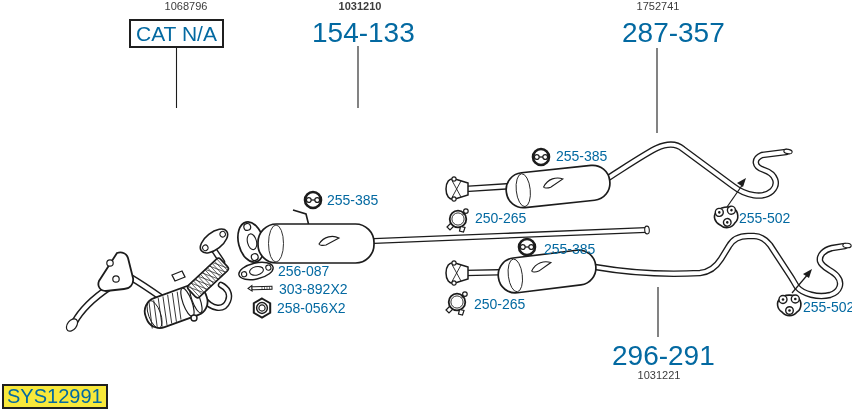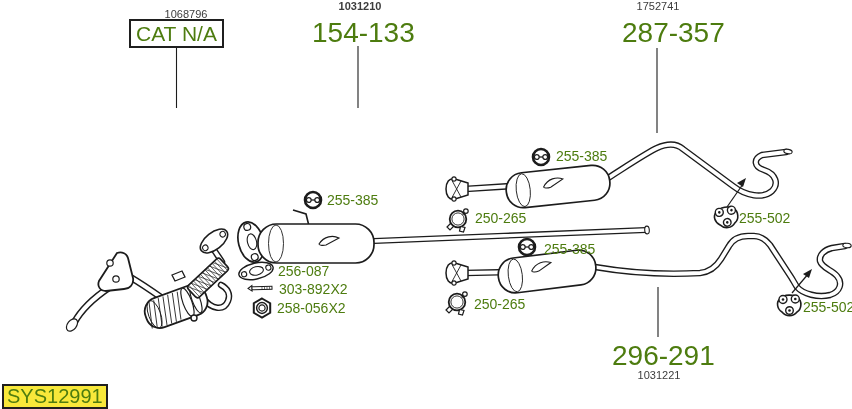--- a/index.html
+++ b/index.html
@@ -1,19 +1,19 @@
 <!DOCTYPE html>
 <html><head>
 <meta charset="utf-8">
 <style>
   html,body{margin:0;padding:0;}
   body{width:852px;height:409px;background:#ffffff;position:relative;overflow:hidden;
        font-family:"Liberation Sans", sans-serif;}
   #art{position:absolute;left:0;top:0;}
-  .lbl{position:absolute;color:#4d7c0f;white-space:nowrap;font-family:"Liberation Sans", sans-serif;}
+  .lbl{position:absolute;color:#0369a1;white-space:nowrap;font-family:"Liberation Sans", sans-serif;}
   .ref{font-size:11px;color:#3c3c3c;text-align:center;}
   .big{font-size:28px;text-align:center;}
   .part{font-size:14px;}
   .boxed{border:2px solid #1f1f1f;padding:0 5px;font-size:21px;line-height:25px;background:#ffffff;}
   .sysbox{border:2px solid #1f1f1f;padding:0 3px;font-size:20px;line-height:21px;background:#f8e83a;}
 </style>
 </head>
 <body>
 
 <svg id="art" width="852" height="409" viewBox="0 0 852 409">
@@ -197,21 +197,21 @@
     </g>
   </g>
 
   <g transform="translate(262,308)">
     <polygon points="0,-9.5 8.2,-4.75 8.2,4.75 0,9.5 -8.2,4.75 -8.2,-4.75" fill="#fff" stroke="#1c1c1c" stroke-width="2"></polygon>
     <circle r="5.4" fill="#fff" stroke="#1c1c1c" stroke-width="1.5"></circle>
     <circle r="3.1" fill="#fff" stroke="#1c1c1c" stroke-width="1.2"></circle>
   </g>
 </svg>
 
-<div class="lbl ref" style="left:148px;top:8px;width:76px;text-decoration:underline;">1068796</div>
+<div class="lbl ref" style="left:148px;top:0;width:76px;">1068796</div>
 <div class="lbl boxed" style="left:129px;top:19px;">CAT N/A</div>
 
 <div class="lbl ref" style="left:322px;top:0;width:76px;font-weight:bold;">1031210</div>
 <div class="lbl big" style="left:312px;top:17px;width:96px;">154-133</div>
 
 <div class="lbl ref" style="left:620px;top:0;width:76px;">1752741</div>
 <div class="lbl big" style="left:622px;top:17px;width:96px;">287-357</div>
 
 <div class="lbl big" style="left:612px;top:340px;width:96px;">296-291</div>
 <div class="lbl ref" style="left:621px;top:369px;width:76px;">1031221</div>

